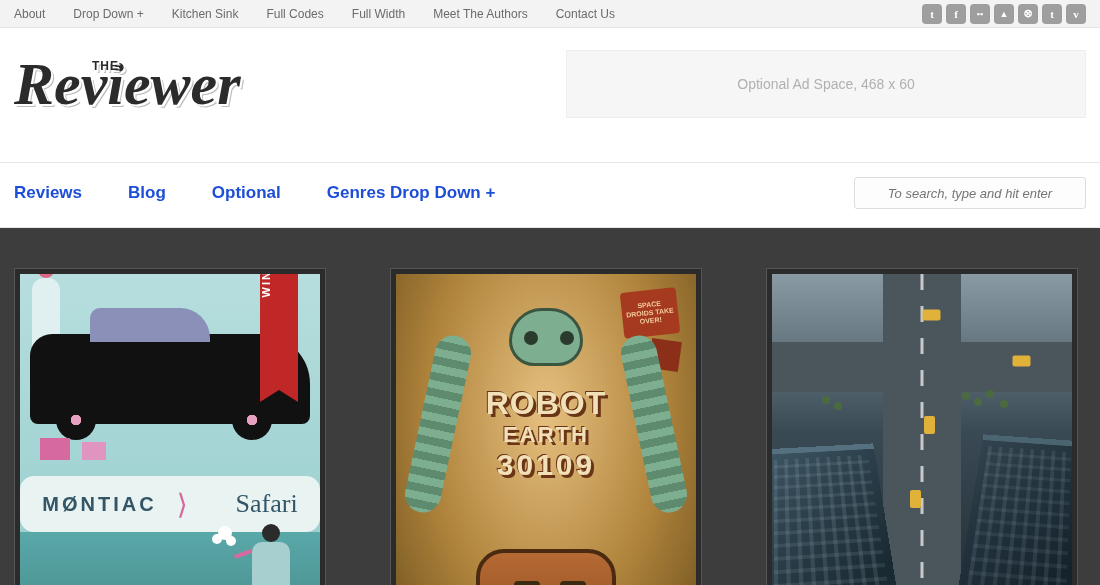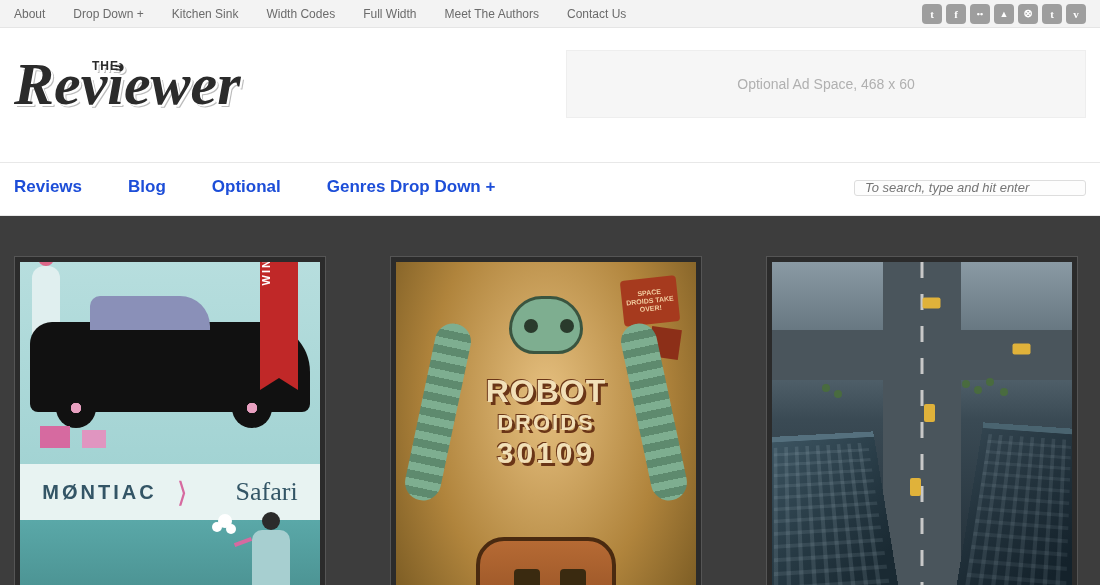--- a/index.html
+++ b/index.html
@@ -17,41 +17,41 @@
   .logo { display: inline-block; }
   .logo-script { font-family: "Brush Script MT", cursive; font-size: 60px; font-weight: 700; color: #2b2b2b; text-shadow: 2px 2px 0 #fff, 3px 3px 0 #bbb; position: relative; line-height: 1; font-style: italic; }
   .logo-the { font-family: Arial, sans-serif; font-size: 12px; font-weight: 800; color: #2b2b2b; position: absolute; top: 6px; left: 78px; letter-spacing: 1px; font-style: normal; }
   .ad-space { width: 520px; height: 68px; background: #f6f6f6; border: 1px solid #eee; display: flex; align-items: center; justify-content: center; color: #b0b0b0; font-size: 14px; }
 
   
   .mainnav { display: flex; align-items: center; justify-content: space-between; padding: 14px 14px 18px; border-bottom: 1px solid #e8e8e8; }
   .mainnav-links { display: flex; gap: 46px; }
   .mainnav-links a { font-size: 17px; font-weight: 700; color: #1d4ed8; text-decoration: none; }
   .search-box { width: 232px; }
-  .search-box input { width: 100%; height: 16px; border: 1px solid #ddd; border-radius: 3px; font-style: italic; color: #999; font-size: 13px; padding: 0 10px; background: #fdfdfd; }
+  .search-box input { width: 100%; height: 32px; border: 1px solid #ddd; border-radius: 3px; font-style: italic; color: #999; font-size: 13px; padding: 0 10px; background: #fdfdfd; text-align: center; }
 
   
   .content { background: #3d3d3d; padding: 40px 14px 0; display: flex; gap: 64px; min-height: 320px; overflow: hidden; }
   .card { width: 312px; background: #2b2b2b; border: 1px solid #555; padding: 5px; }
   .poster { width: 100%; height: 395px; position: relative; overflow: hidden; display: block; }
 
   
   .poster1 { background: linear-gradient(#b7dede, #8fc9c9); }
   .ribbon { position: absolute; top: -4px; right: 22px; width: 38px; height: 120px; background: #c02828; }
   .ribbon::after { content: ""; position: absolute; bottom: -12px; left: 0; border-left: 19px solid #c02828; border-right: 19px solid #c02828; border-bottom: 12px solid transparent; }
   .ribbon span { color: #fff; font-size: 11px; font-weight: 700; letter-spacing: 2px; writing-mode: vertical-rl; transform: rotate(180deg); display: block; width: 100%; padding-top: 14px; text-align: center; }
   .car { position: absolute; left: 10px; top: 60px; width: 280px; height: 90px; background: #111; border-radius: 22px 50px 8px 8px / 22px 50px 8px 8px; }
   .car::before { content: ""; position: absolute; top: -26px; left: 60px; width: 120px; height: 34px; background: #8a90b8; border-radius: 10px 30px 0 0; }
   .wheel1 { position: absolute; left: 36px; top: 126px; width: 40px; height: 40px; border-radius: 50%; background: radial-gradient(#e8a0c0 18%, #111 19%); }
   .wheel2 { position: absolute; left: 212px; top: 126px; width: 40px; height: 40px; border-radius: 50%; background: radial-gradient(#e8a0c0 18%, #111 19%); }
   .lady { position: absolute; left: 12px; top: 4px; width: 28px; height: 70px; background: #e0efef; border-radius: 12px 12px 4px 4px; }
   .lady::before { content: ""; position: absolute; top: -16px; left: 6px; width: 16px; height: 16px; background: #d68; border-radius: 50%; }
   .giftbox { position: absolute; left: 20px; top: 164px; width: 30px; height: 22px; background: #d66aa0; }
   .giftbox2 { position: absolute; left: 62px; top: 168px; width: 24px; height: 18px; background: #e095c0; }
-  .brandband { position: absolute; left: 0; right: 0; top: 202px; height: 56px; background: #e8f3f2; display: flex; align-items: center; justify-content: center; gap: 20px; font-family: Arial; }
+  .brandband { position: absolute; left: 0; right: 0; top: 202px; height: 56px; background: #e8f3f2; display: flex; align-items: center; justify-content: center; gap: 20px; font-family: Arial; border-radius: 14px; }
   .brandband .bn1 { font-size: 20px; letter-spacing: 3px; color: #356; font-weight: 700; }
   .brandband .chev { color: #d66aa0; font-size: 28px; }
   .brandband .bn2 { font-family: "Brush Script MT", cursive; font-size: 26px; color: #356; margin-left: 28px; }
   .smoker { position: absolute; right: 30px; top: 268px; width: 38px; height: 60px; background: #a7cfd0; border-radius: 10px 10px 4px 4px; }
   .smoker::before { content: ""; position: absolute; top: -18px; left: 10px; width: 18px; height: 18px; background: #2b2b2b; border-radius: 50%; }
   .smokehand { position: absolute; right: 68px; top: 278px; width: 18px; height: 4px; background: #d66aa0; transform: rotate(-20deg); }
   .smoke { position: absolute; right: 84px; top: 262px; width: 10px; height: 10px; border-radius: 50%; background: #fff; box-shadow: -6px -8px 0 2px #fff, -14px -2px 0 0 #fff; }
   .bluebg { position: absolute; left: 0; right: 0; top: 258px; bottom: 0; background: linear-gradient(#5aa8a8, #3e7f7f); }
 
   
@@ -88,21 +88,21 @@
   .trees { position: absolute; top: 118px; left: 190px; width: 8px; height: 8px; border-radius: 50%; background: #496b3f; box-shadow: 12px 6px 0 #496b3f, 24px -2px 0 #496b3f, 38px 8px 0 #496b3f, -140px 4px 0 #496b3f, -128px 10px 0 #496b3f; }
 </style>
 </head>
 <body>
 
 <div class="topbar">
   <nav class="topbar-nav">
     <a href="#">About</a>
     <a href="#">Drop Down +</a>
     <a href="#">Kitchen Sink</a>
-    <a href="#">Width Codes</a>
+    <a href="#">Full Codes</a>
     <a href="#">Full Width</a>
     <a href="#">Meet The Authors</a>
     <a href="#">Contact Us</a>
   </nav>
   <div class="social">
     <div class="social-box">t</div>
     <div class="social-box">f</div>
     <div class="social-box" style="font-size:9px">••</div>
     <div class="social-box" style="font-size:9px">▲</div>
     <div class="social-box" style="font-size:11px">⊗</div>
@@ -162,21 +162,21 @@
 
   <div class="card">
     <div class="poster poster2">
       <div class="stamp">SPACE DROIDS TAKE OVER!</div>
       <div class="blockcube"></div>
       <div class="tube left"></div>
       <div class="tube right"></div>
       <div class="robot-head"></div>
       <div class="titleblock">
         <div class="l1">ROBOT</div>
-        <div class="l2">DROIDS</div>
+        <div class="l2">EARTH</div>
         <div class="l3">30109</div>
       </div>
       <div class="robot-body">
         
       </div>
     </div>
   </div>
 
   <div class="card">
     <div class="poster poster3">

